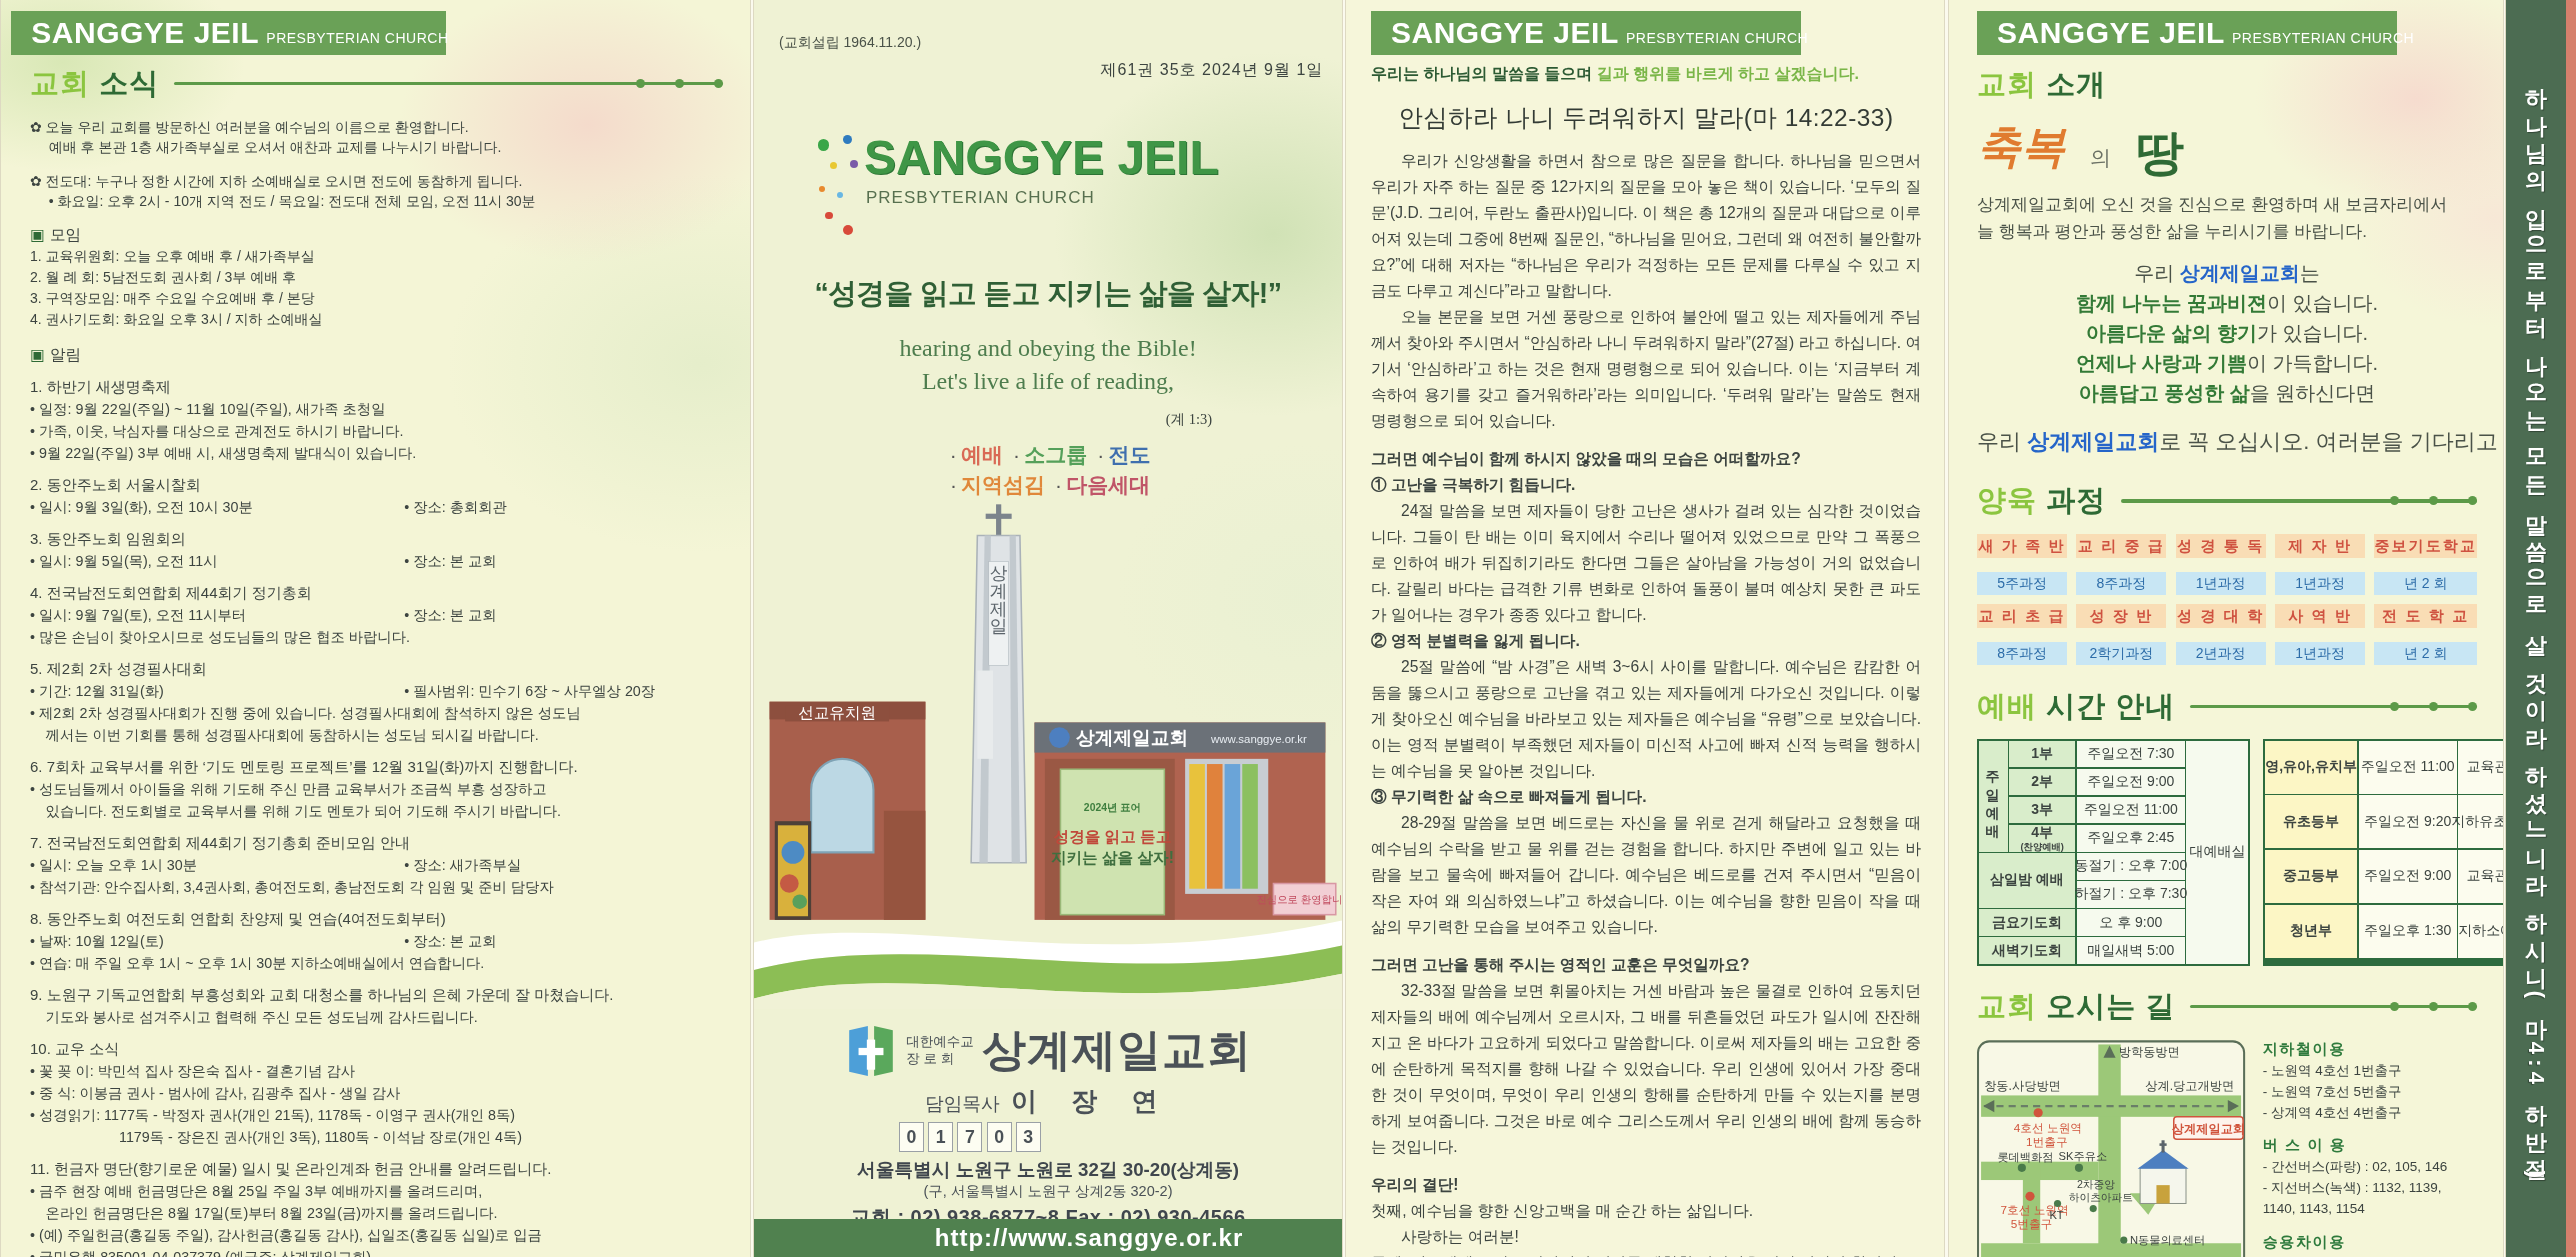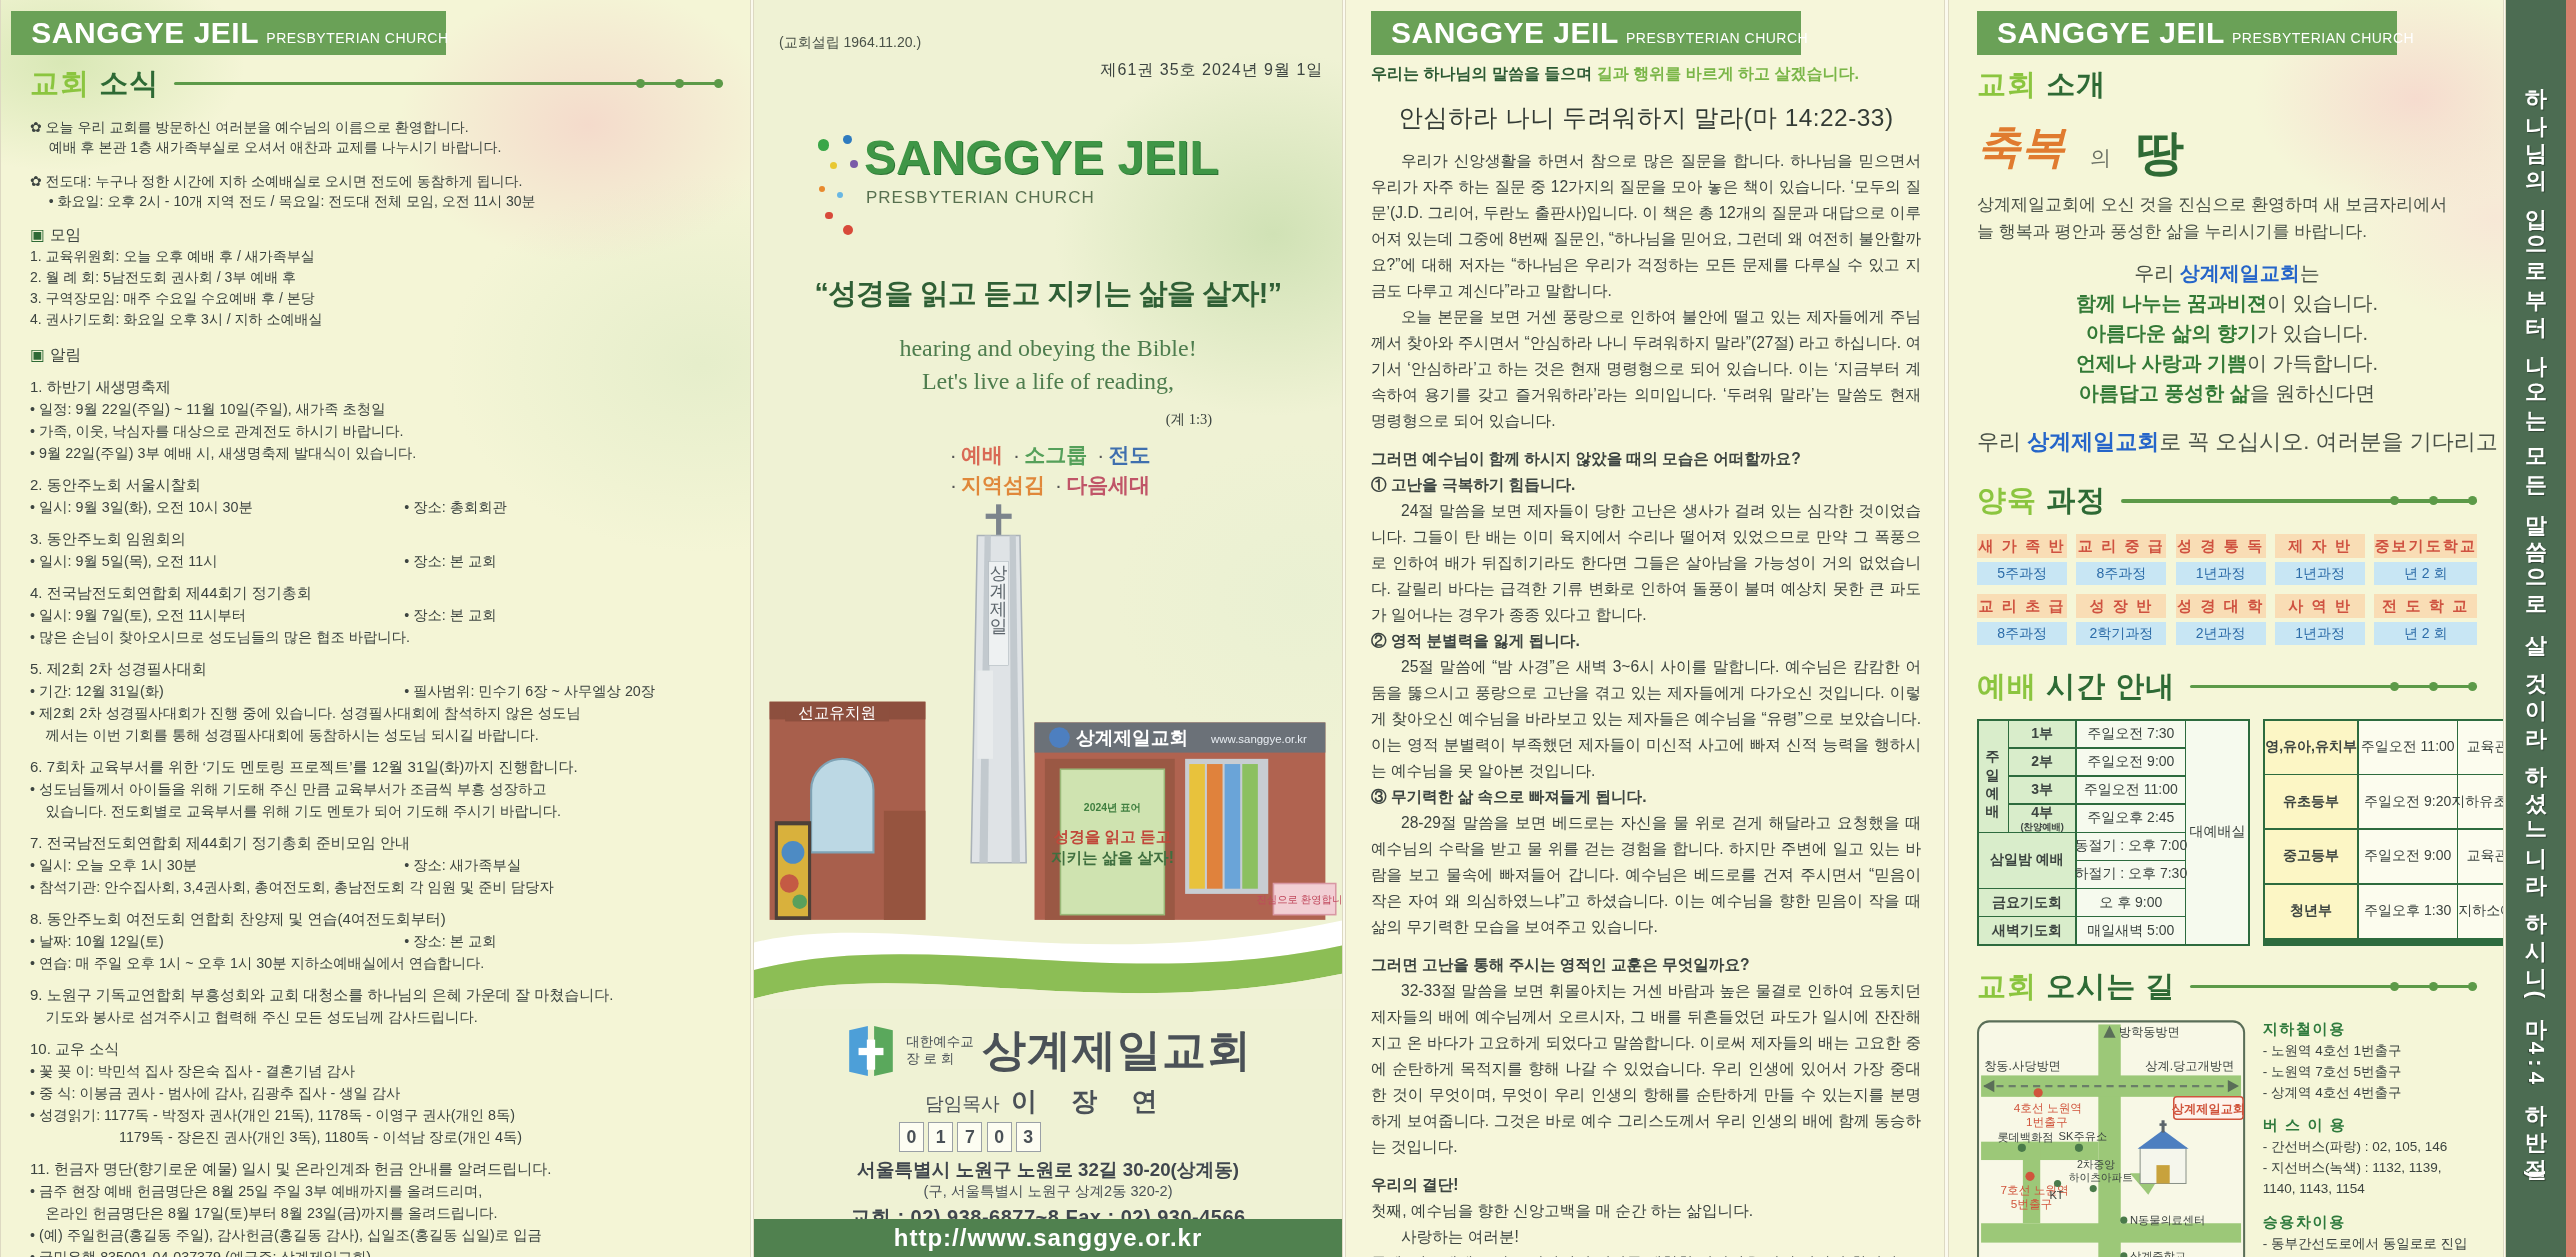--- a/index.html
+++ b/index.html
@@ -73,21 +73,21 @@
   .denom{font-size:13.5px;color:#4a5157;line-height:16.6px;}
   .church-name{font-size:44px;font-weight:bold;color:#4a5157;letter-spacing:1px;}
   .pastor{position:absolute;left:0;top:1084px;width:100%;text-align:center;color:#4a5157;}
   .pastor .role{font-size:18.7px;margin-right:11.4px;}
   .pastor .nm{font-size:26px;font-weight:bold;letter-spacing:13.5px;}
   .postal{position:absolute;left:145px;top:1122px;display:flex;gap:4.2px;}
   .postal b{width:23px;height:28px;border:1.6px solid #9aa0a6;color:#4a5157;font-size:17.7px;display:flex;align-items:center;justify-content:center;font-weight:bold;background:#fdfdf2;}
   .addr1{position:absolute;left:0;top:1157px;width:100%;text-align:center;font-size:18.7px;font-weight:bold;color:#3f464d;}
   .addr2{position:absolute;left:0;top:1182px;width:100%;text-align:center;font-size:14.5px;color:#4a5157;}
   .phone{position:absolute;left:0;top:1204px;width:100%;text-align:center;font-size:20px;font-weight:bold;color:#3f464d;letter-spacing:0.5px;}
-  .urlbar{position:absolute;left:0;bottom:0;width:100%;height:38px;background:#50814f;color:#fff;text-align:center;font-size:24px;font-weight:bold;line-height:38px;letter-spacing:1px;}
+  .urlbar{position:absolute;left:0;bottom:0;width:100%;height:38px;background:#50814f;color:#fff;text-align:center;font-size:24px;font-weight:bold;line-height:38px;letter-spacing:1px;padding-left:41px;}
 
   
   #p3 .bar{margin:11.4px 0 0 0;width:410px;}
   #p3 .content{padding:0 23px 0 25px;}
   .verse-line{margin-top:8.3px;font-size:16px;white-space:nowrap;}
   .verse-line .dark{color:#2c5a33;font-weight:bold;}
   .verse-line .light{color:#7ab648;font-weight:bold;}
   .sermon-title{margin-top:17.7px;text-align:center;font-size:24.4px;color:#333b35;letter-spacing:0.5px;}
   .sermon{margin-top:13.5px;color:#3c4440;}
   .srow{font-size:15.6px;line-height:26px;text-align:justify;}
@@ -105,21 +105,21 @@
   .bless .b3{font-size:48px;font-weight:bold;color:#2f6a35;line-height:48px;}
   .p4intro{margin-top:13.5px;font-size:17px;line-height:27px;color:#4a5248;}
   .vision{margin-top:13.5px;}
   .vision-line{font-size:20px;line-height:30px;color:#4a5248;text-align:center;}
   .vision-line .em{font-weight:bold;color:#337a36;}
   .vision-line.blue .em{color:#2565c9;}
   .p4final{margin-top:18.7px;font-size:22px;color:#4a5248;white-space:nowrap;}
   .p4final b{color:#2565c9;}
   .cards{margin-top:13.5px;display:grid;grid-template-columns:repeat(5,1fr);gap:8.3px 9.3px;}
   .card .cn{background:#f9ddb5;color:#cf5240;font-size:15px;font-weight:bold;text-align:center;height:24px;line-height:24px;letter-spacing:2.1px;white-space:nowrap;}
-  .card .cd{background:#c8e6f4;color:#2c6ca8;font-size:14px;text-align:center;height:23px;line-height:23px;margin-top:4px;white-space:nowrap;}
+  .card .cd{background:#c8e6f4;color:#2c6ca8;font-size:14px;text-align:center;height:23px;line-height:23px;margin-top:14px;white-space:nowrap;}
   .wwrap{margin-top:12.5px;display:flex;gap:13.5px;}
   .gridtbl{background:#2d6b3e;padding:1.6px;display:grid;gap:1.6px;}
   .cell{display:flex;align-items:center;justify-content:center;font-size:14px;color:#3c4440;background:#f6faee;white-space:nowrap;}
   .cell.lab{background:#d9edcb;font-weight:bold;}
   .cell.ylab{background:#fcf6c5;font-weight:bold;}
   .cell.yval{background:#fcfcee;}
   .vtext{writing-mode:vertical-rl;letter-spacing:4.2px;}
   .sub-small{font-size:9.3px;display:block;text-align:center;line-height:10.4px;}
   .bottom{margin-top:11.4px;display:flex;gap:12.5px;}
   .dir{font-size:13.5px;line-height:21px;color:#3c4440;width:218px;}

